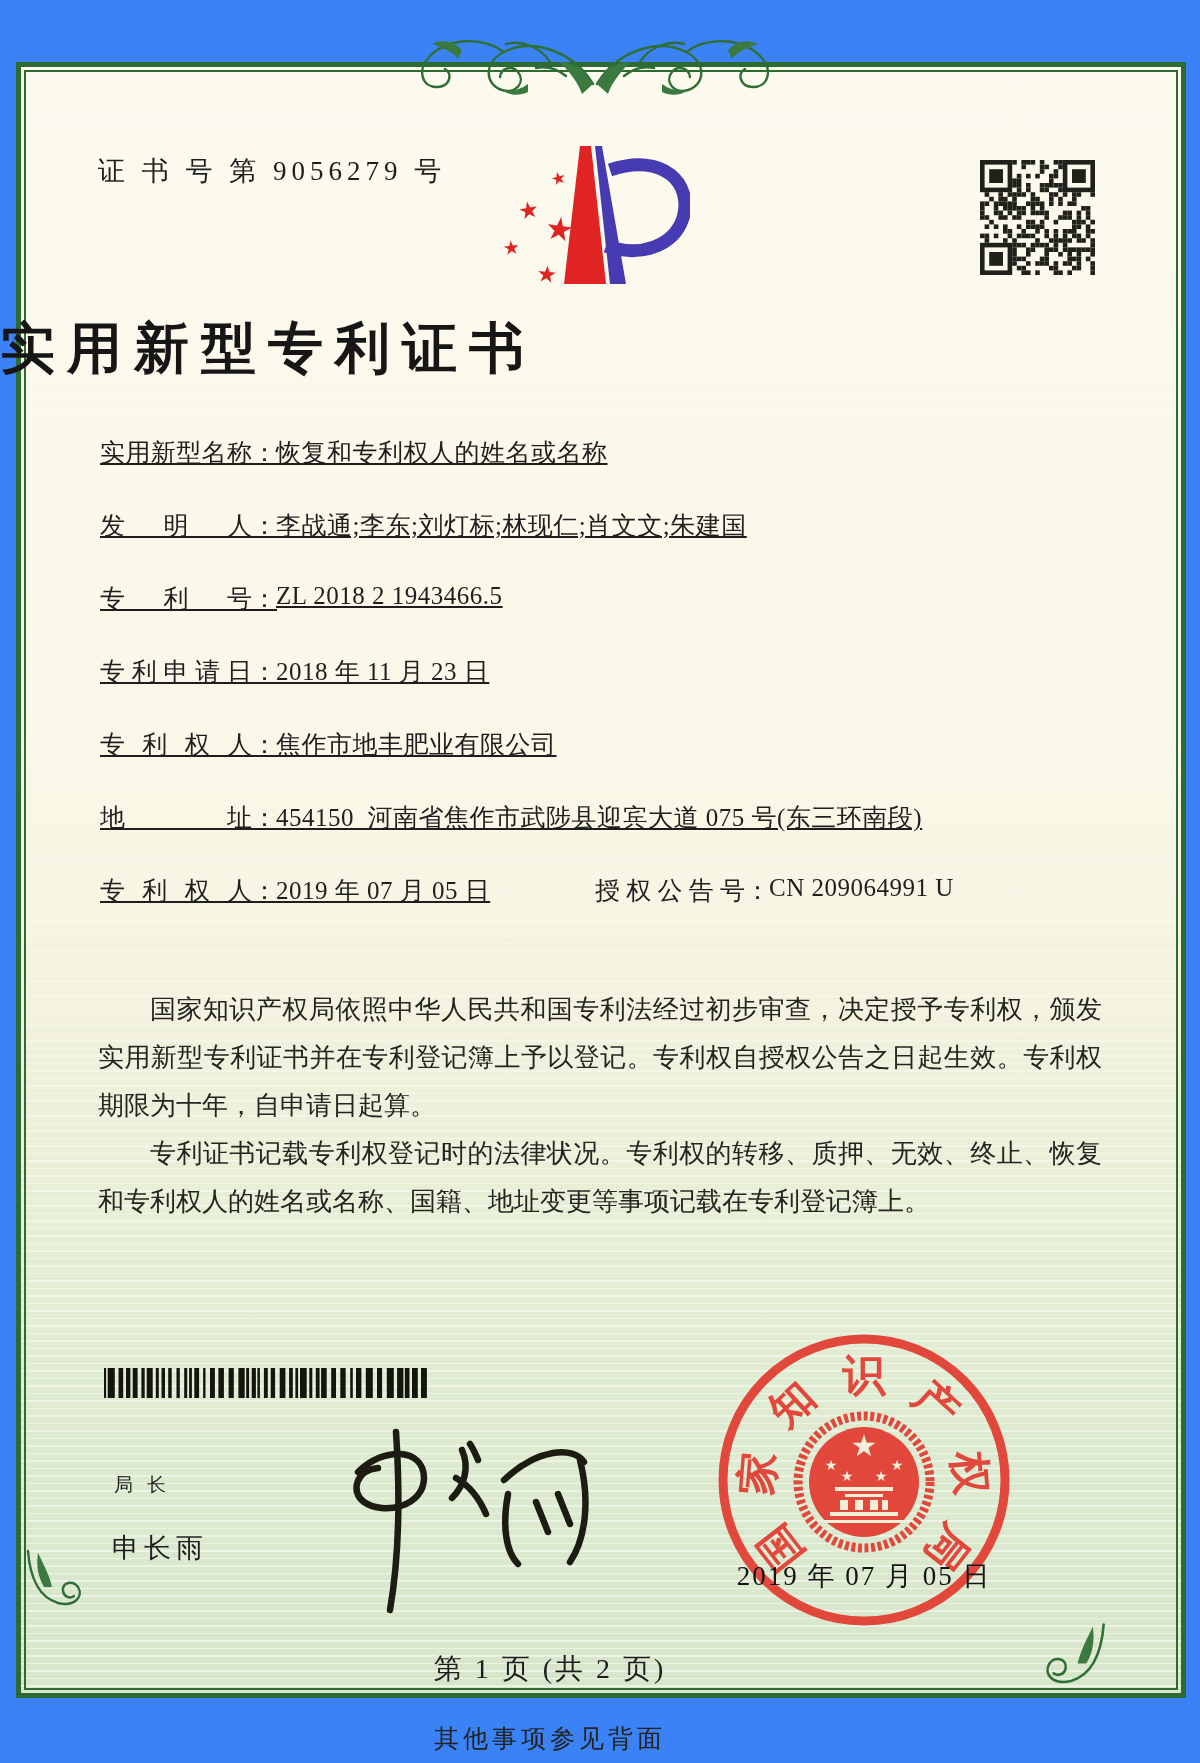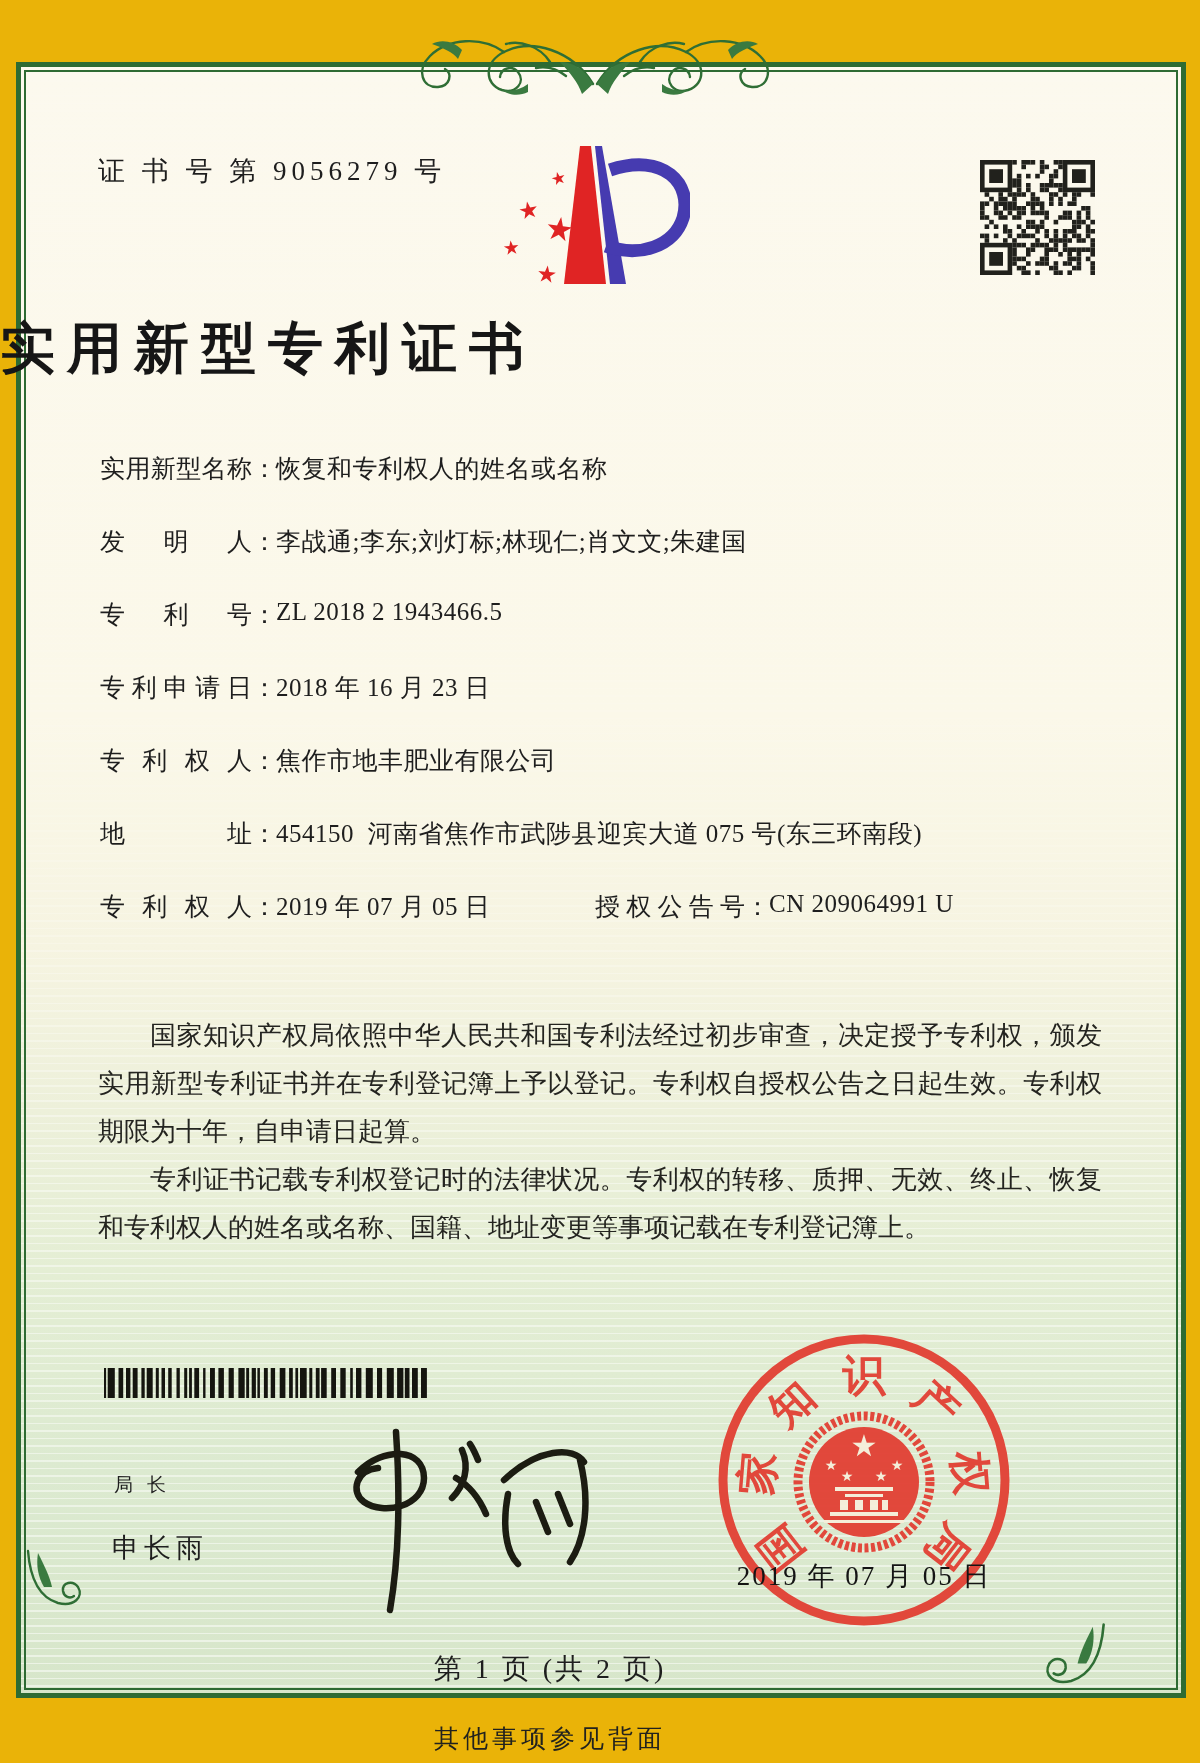--- a/index.html
+++ b/index.html
@@ -1,43 +1,43 @@
 <!DOCTYPE html>
 <html><head>
 <meta charset="utf-8">
 <style>
   html,body{margin:0;padding:0;background:#efead8;}
-  .page{position:relative;width:1200px;height:1763px;margin:0 auto;background:#eab308;overflow:hidden;
+  .page{position:relative;width:1200px;height:1763px;margin:0 auto;background:#3b82f6;overflow:hidden;
         font-family:"Liberation Serif","DejaVu Serif",serif;color:#1e1e1e;}
   
   .paper{position:absolute;left:16px;top:62px;right:14px;bottom:65px;
          background:linear-gradient(180deg,#fcf9ee 0%,#fbf8e9 40%,#f6f4e1 54%,#edf0da 64%,#e4eed4 74%,#dcead0 86%,#d7e6ca 100%);}
   .waves{position:absolute;left:21px;top:67px;right:19px;bottom:70px;
          background:repeating-linear-gradient(180deg,rgba(255,255,255,0) 0 6px,rgba(255,255,255,.6) 6px 7.5px);
          -webkit-mask:linear-gradient(180deg,rgba(0,0,0,.10) 0%,rgba(0,0,0,.16) 45%,rgba(0,0,0,.7) 68%,rgba(0,0,0,.85) 100%);
          mask:linear-gradient(180deg,rgba(0,0,0,.10) 0%,rgba(0,0,0,.16) 45%,rgba(0,0,0,.7) 68%,rgba(0,0,0,.85) 100%);}
   .frame{position:absolute;left:16px;top:62px;right:14px;bottom:65px;border:5px solid #2e6b33;}
   .frame-inner{position:absolute;inset:3px;border:2px solid #2e6b33;}
   .top-ornament{position:absolute;left:400px;top:24px;}
   .corner{position:absolute;}
   .corner-left{left:24px;top:1545px;}
   .corner-right{left:1032px;top:1618px;transform:scaleX(-1);}
   .cert-no{position:absolute;left:98px;top:153px;font-size:27px;letter-spacing:5px;}
   .logo{position:absolute;left:460px;top:126px;}
   .qr{position:absolute;left:980px;top:160px;}
   .title{position:absolute;left:0;top:312px;width:1040px;text-align:left;
          font-size:55px;font-weight:bold;letter-spacing:12px;color:#161616;}
-  .fields{position:absolute;left:100px;top:452px;width:1004px;}
+  .fields{position:absolute;left:100px;top:436px;width:1004px;text-decoration:underline;}
   .field-row{position:relative;height:73px;font-size:25px;display:flex;align-items:flex-start;}
   .field-label{display:inline-block;width:152px;text-align:justify;text-align-last:justify;flex:none;}
   .field-colon{flex:none;width:24px;}
   .field-value{white-space:pre-wrap;letter-spacing:.5px;}
   .grant-pair2{position:absolute;left:495px;top:0;display:flex;}
   .grant-pair2 .field-label{width:150px;}
-  .paras{position:absolute;left:98px;top:1012px;width:1004px;font-size:26px;line-height:48px;
+  .paras{position:absolute;left:98px;top:986px;width:1004px;font-size:26px;line-height:48px;
          text-align:justify;color:#242420;}
   .paras p{margin:0;text-indent:2em;}
   .barcode{position:absolute;left:104px;top:1368px;}
   .director-label{position:absolute;left:114px;top:1472px;font-size:19px;letter-spacing:14px;}
   .director-name{position:absolute;left:112px;top:1530px;font-size:27px;letter-spacing:5px;text-align:center;}
   .signature{position:absolute;left:312px;top:1422px;}
   .seal{position:absolute;left:714px;top:1330px;opacity:.93;}
   .seal-char{font:bold 43px "Liberation Serif","DejaVu Serif",serif;fill:#e23c30;text-anchor:middle;dominant-baseline:middle;}
   .seal-date{position:absolute;left:714px;top:1558px;width:300px;text-align:center;
              font-size:27px;letter-spacing:2px;color:#141414;}
@@ -353,21 +353,21 @@
         <span class="field-value">李战通;李东;刘灯标;林现仁;肖文文;朱建国</span>
     </div>
     <div class="field-row">
       <span class="field-label">专利号</span>
         <span class="field-colon">：</span>
         <span class="field-value">ZL 2018 2 1943466.5</span>
     </div>
     <div class="field-row">
       <span class="field-label">专利申请日</span>
         <span class="field-colon">：</span>
-        <span class="field-value">2018 年 16 月 23 日</span>
+        <span class="field-value">2018 年 11 月 23 日</span>
     </div>
     <div class="field-row">
       <span class="field-label">专利权人</span>
         <span class="field-colon">：</span>
         <span class="field-value">焦作市地丰肥业有限公司</span>
     </div>
     <div class="field-row">
       <span class="field-label">地址</span>
         <span class="field-colon">：</span>
         <span class="field-value">454150  河南省焦作市武陟县迎宾大道 075 号(东三环南段)</span>

